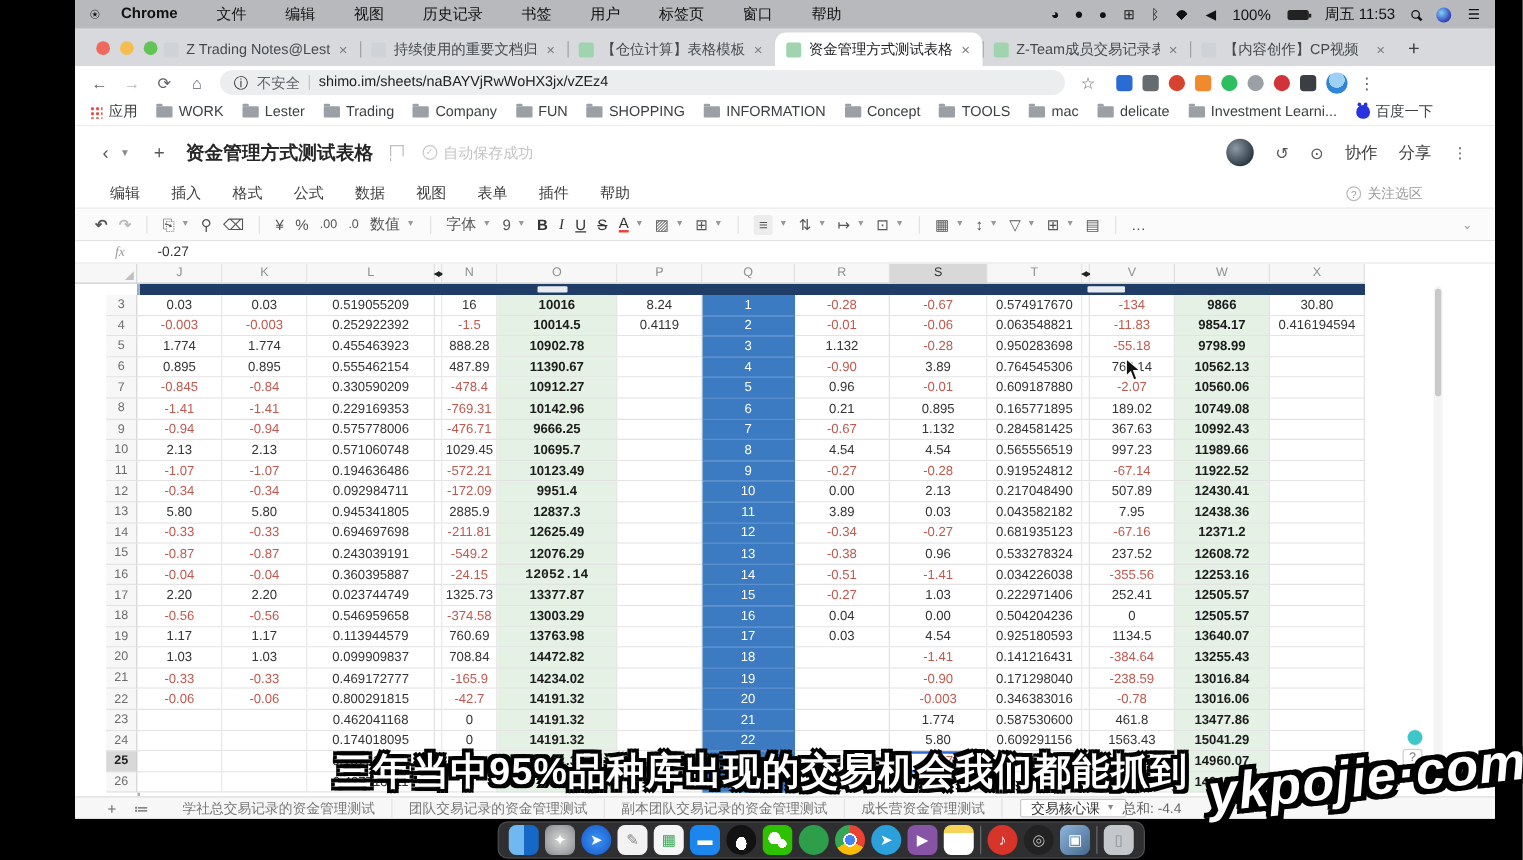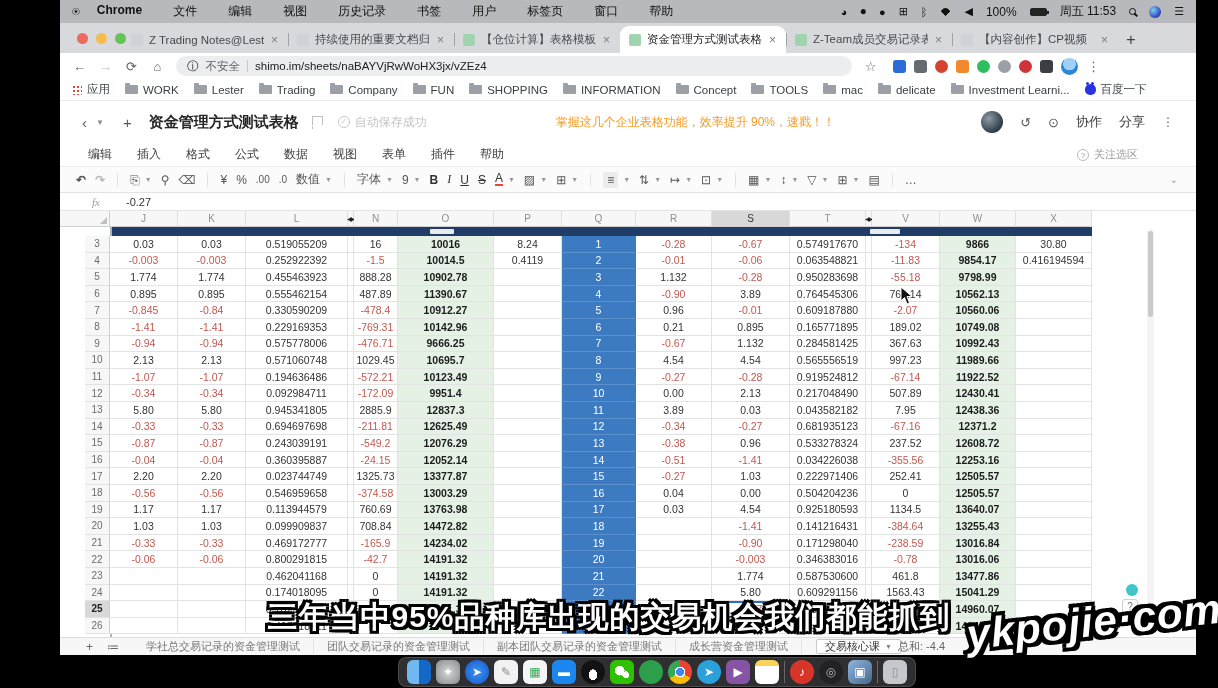--- a/index.html
+++ b/index.html
@@ -324,21 +324,20 @@
     <div class="shead">
       <span class="hic">‹</span>
       <span class="hic small">▼</span>
       <span class="hic" style="margin-left:10px;">+</span>
       <span class="stitle">资金管理方式测试表格</span>
       <span class="bkmk"></span>
       <span class="autosave">
         <span class="ck">✓</span>
         <span>自动保存成功</span>
       </span>
-      <span class="promo">掌握这几个企业表格功能，效率提升 90%，速戳！！</span>
       <span class="shead-right">
         <span class="avatar-big"></span>
         <span class="hic" style="font-size:13px;">↺</span>
         <span class="hic" style="font-size:13px;">⊙</span>
         <span class="htxt">协作</span>
         <span class="htxt">分享</span>
         <span class="hic" style="font-size:12px;">⋮</span>
       </span>
     </div>
 
@@ -653,21 +652,21 @@
         <div class="cell" style="left: 806px; width: 6px; top: 224.2px; height: 16.6px;"></div>
         <div class="cell" style="left: 812px; width: 68px; top: 224.2px; height: 16.6px;">237.52</div>
         <div class="cell green" style="left: 880px; width: 76px; top: 224.2px; height: 16.6px;">12608.72</div>
         <div class="cell" style="left: 956px; width: 76px; top: 224.2px; height: 16.6px;"></div>
         <div class="rh" style="top: 240.8px; height: 16.6px;">16</div>
         <div class="cell neg" style="left: 50px; width: 68px; top: 240.8px; height: 16.6px;">-0.04</div>
         <div class="cell neg" style="left: 118px; width: 68px; top: 240.8px; height: 16.6px;">-0.04</div>
         <div class="cell" style="left: 186px; width: 102px; top: 240.8px; height: 16.6px;">0.360395887</div>
         <div class="cell" style="left: 288px; width: 6px; top: 240.8px; height: 16.6px;"></div>
         <div class="cell neg" style="left: 294px; width: 44px; top: 240.8px; height: 16.6px;">-24.15</div>
-        <div class="cell green" style="left: 338px; width: 96px; top: 240.8px; height: 16.6px;">12052.14</div>
+        <div class="cell green" style="left: 338px; width: 96px; top: 240.8px; height: 16.6px; font-family: Liberation Mono, monospace;">12052.14</div>
         <div class="cell" style="left: 434px; width: 68px; top: 240.8px; height: 16.6px;"></div>
         <div class="cell blue" style="left: 502px; width: 74px; top: 240.8px; height: 16.6px;">14</div>
         <div class="cell neg" style="left: 576px; width: 76px; top: 240.8px; height: 16.6px;">-0.51</div>
         <div class="cell neg" style="left: 652px; width: 78px; top: 240.8px; height: 16.6px;">-1.41</div>
         <div class="cell" style="left: 730px; width: 76px; top: 240.8px; height: 16.6px;">0.034226038</div>
         <div class="cell" style="left: 806px; width: 6px; top: 240.8px; height: 16.6px;"></div>
         <div class="cell neg" style="left: 812px; width: 68px; top: 240.8px; height: 16.6px;">-355.56</div>
         <div class="cell green" style="left: 880px; width: 76px; top: 240.8px; height: 16.6px;">12253.16</div>
         <div class="cell" style="left: 956px; width: 76px; top: 240.8px; height: 16.6px;"></div>
         <div class="rh" style="top: 257.4px; height: 16.6px;">17</div>

